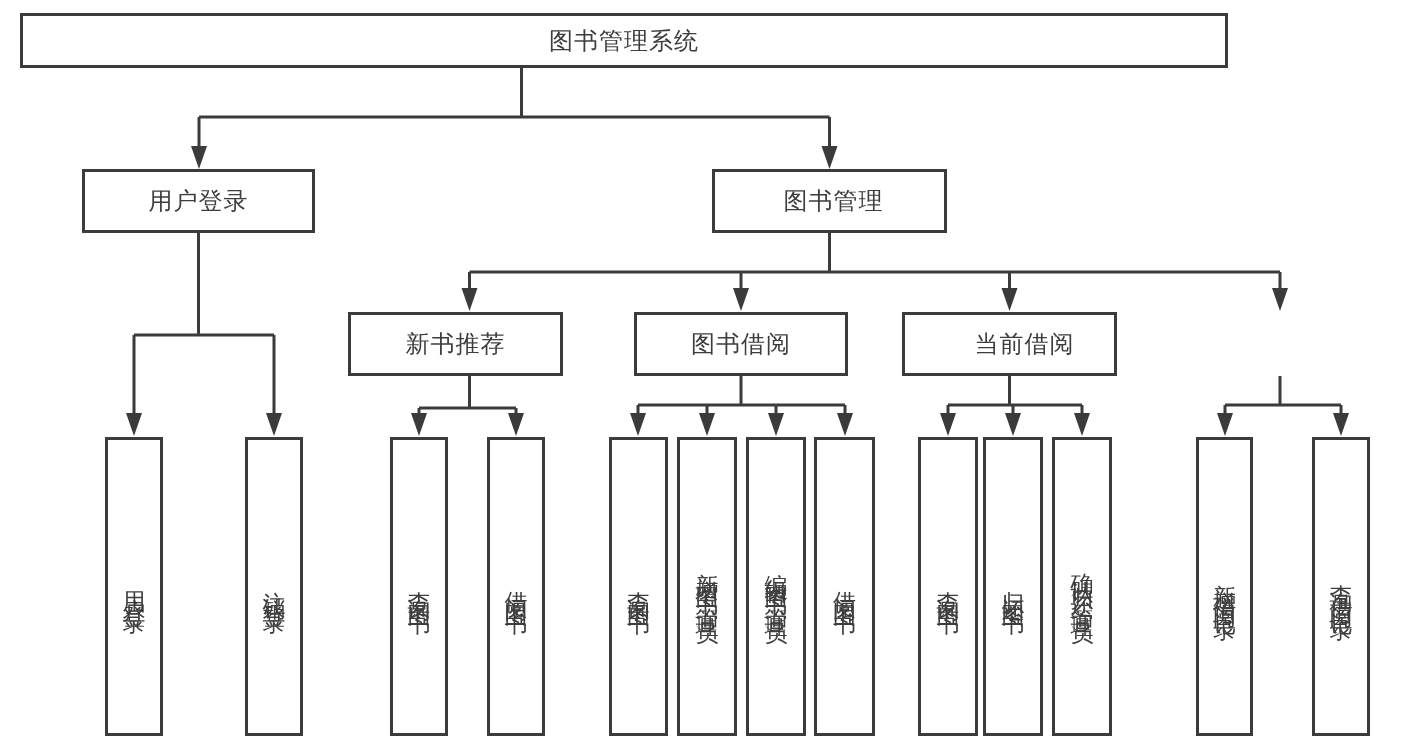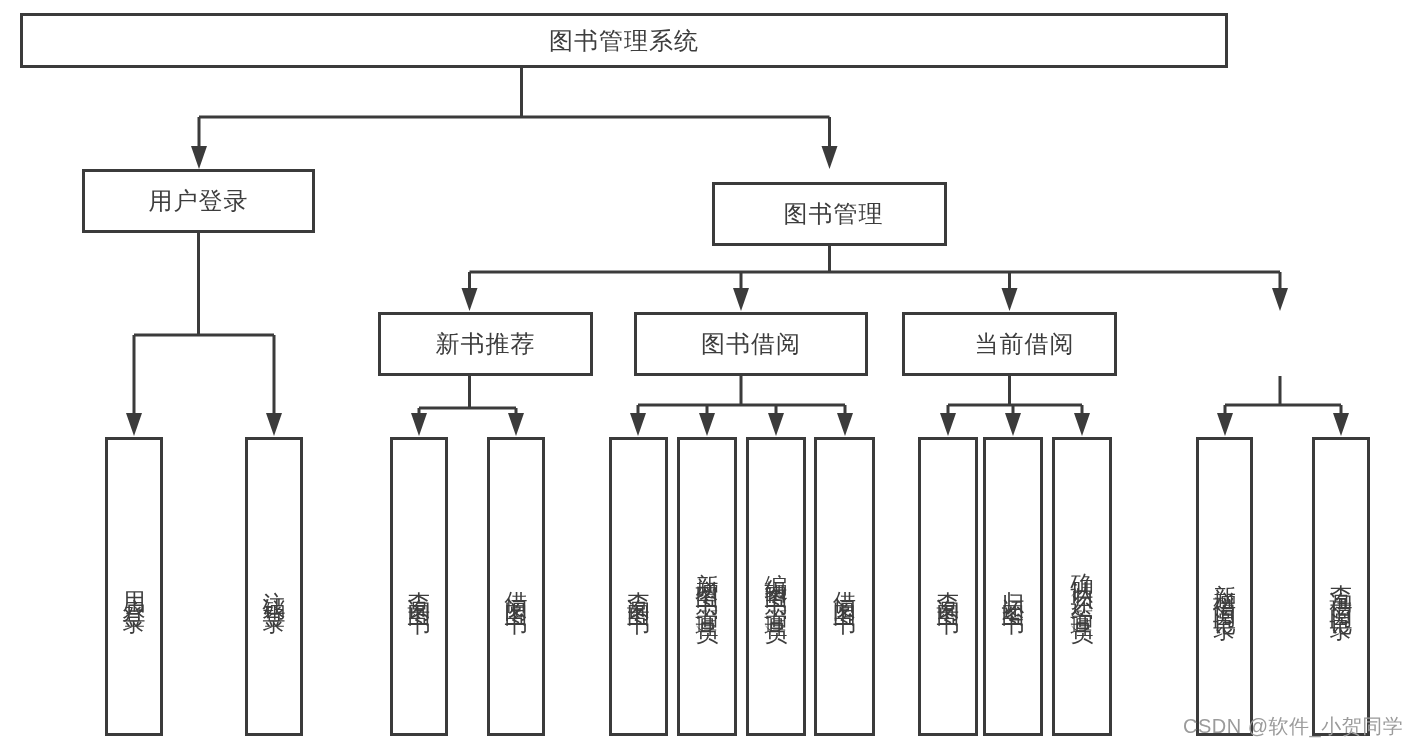--- a/index.html
+++ b/index.html
@@ -104,39 +104,38 @@
     <g>
       <path d="M1280 376 V405 M1225 405 H1341 M1225 405 V416 M1341 405 V416"></path>
       <polygon points="1217,413 1233,413 1225,436"></polygon>
       <polygon points="1333,413 1349,413 1341,436"></polygon>
     </g>
   </svg>
 
   <div class="node" style="left:20px;top:13px;width:1208px;height:55px;">图书管理系统</div>
 
   <div class="node" style="left:82px;top:169px;width:233px;height:64px;">用户登录</div>
-  <div class="node" style="left:712px;top:182px;width:235px;height:64px;padding-left:8px;">图书管理</div>
+  <div class="node" style="left:712px;top:169px;width:235px;height:64px;padding-left:8px;">图书管理</div>
 
-  <div class="node" style="left:378px;top:312px;width:215px;height:64px;">新书推荐</div>
-  <div class="node" style="left:634px;top:312px;width:234px;height:64px;">图书借阅</div>
+  <div class="node" style="left:348px;top:312px;width:215px;height:64px;">新书推荐</div>
+  <div class="node" style="left:634px;top:312px;width:214px;height:64px;">图书借阅</div>
   <div class="node" style="left:902px;top:312px;width:215px;height:64px;padding-left:30px;">当前借阅</div>
 
   <div class="leaf" style="left:105px;top:437px;width:58px;height:299px;">用户登录</div>
   <div class="leaf" style="left:245px;top:437px;width:58px;height:299px;">注销登录</div>
 
   <div class="leaf" style="left:390px;top:437px;width:58px;height:299px;">查询图书</div>
   <div class="leaf" style="left:487px;top:437px;width:58px;height:299px;">借阅图书</div>
 
   <div class="leaf" style="left:609px;top:437px;width:59px;height:299px;">查询图书</div>
   <div class="leaf" style="left:677px;top:437px;width:60px;height:299px;">新增图书（管理员）</div>
   <div class="leaf" style="left:746px;top:437px;width:60px;height:299px;">编辑图书（管理员）</div>
   <div class="leaf" style="left:814px;top:437px;width:61px;height:299px;">借阅图书</div>
 
   <div class="leaf" style="left:918px;top:437px;width:60px;height:299px;">查询图书</div>
   <div class="leaf" style="left:983px;top:437px;width:60px;height:299px;">归还图书</div>
   <div class="leaf" style="left:1052px;top:437px;width:60px;height:299px;">确认归还（管理员）</div>
 
   <div class="leaf" style="left:1196px;top:437px;width:57px;height:299px;">新增借阅记录</div>
   <div class="leaf" style="left:1312px;top:437px;width:58px;height:299px;">查询借阅记录</div>
 
-  <div class="watermark">CSDN @软件_小贺同学</div>
 
 </div>
 
 </body></html>

